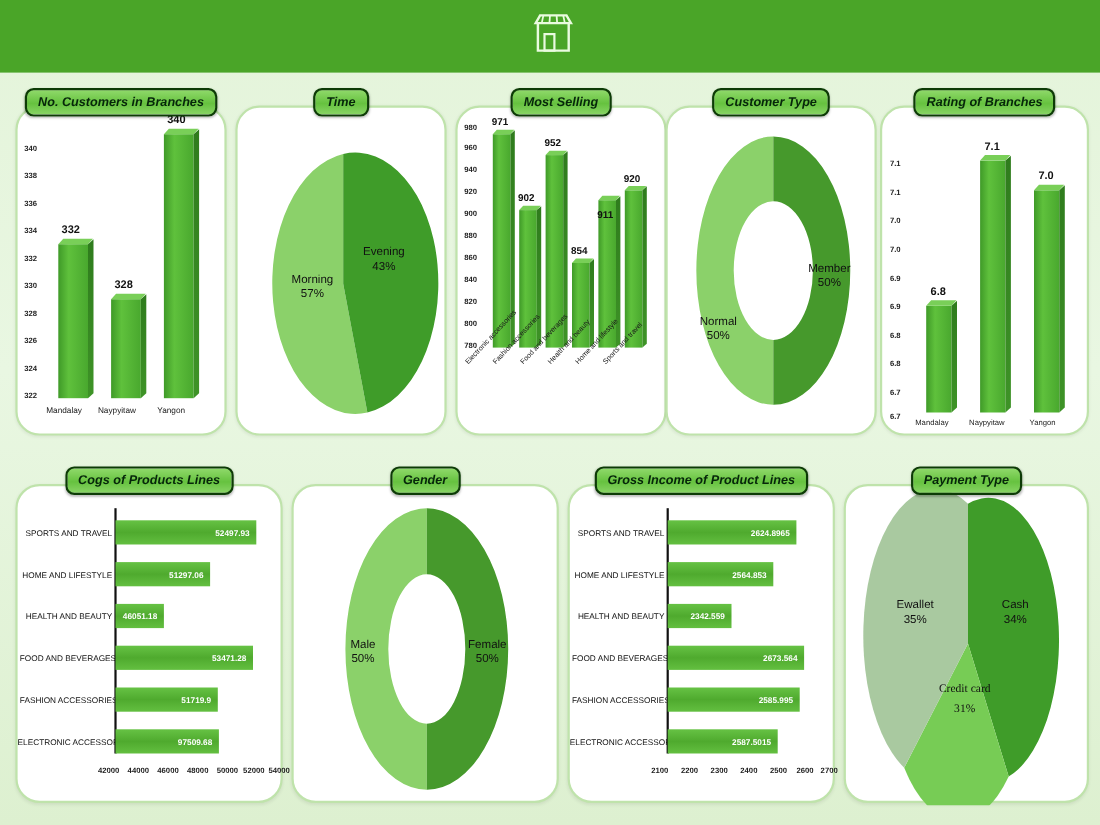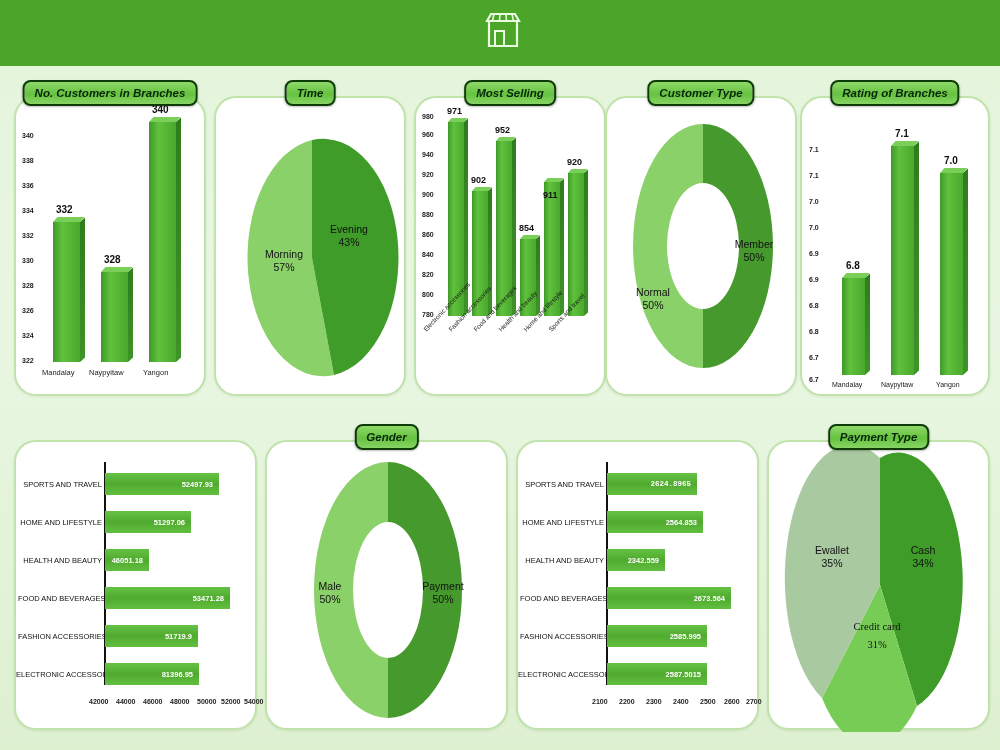--- a/index.html
+++ b/index.html
@@ -293,40 +293,41 @@
       </div>
       <div class="val-lbl" style="left:142px; top:57px;">7.0</div>
 
       <div class="cat-lbl" style="left:30px; top:283px; font-size:7px;">Mandalay</div>
       <div class="cat-lbl" style="left:79px; top:283px; font-size:7px;">Naypyitaw</div>
       <div class="cat-lbl" style="left:134px;top:283px; font-size:7px;">Yangon</div>
     </div>
   </div>
 
   <div class="panel" style="left:14px; top:440px; width:243px; height:290px;">
+    <div class="panel-title">Cogs of Products Lines</div>
     <div class="plot">
       <div class="vaxis-line" style="left:88px; top:20px; height:223px;"></div>
 
       <div class="hcat" style="left:2px; top:38px; width:84px;">SPORTS AND TRAVEL</div>
-      <div class="hbar" style="left:89px; top:31px; width:114px;">52497.93</div>
+      <div class="hbar" style="left:89px; top:31px; width:128px;">52497.93</div>
 
       <div class="hcat" style="left:2px; top:76px; width:84px;">HOME AND LIFESTYLE</div>
       <div class="hbar" style="left:89px; top:69px; width:86px;">51297.06</div>
 
       <div class="hcat" style="left:2px; top:114px; width:84px;">HEALTH AND BEAUTY</div>
       <div class="hbar" style="left:89px; top:107px; width:44px;">46051.18</div>
 
       <div class="hcat" style="left:2px; top:152px; width:84px;">FOOD AND BEVERAGES</div>
       <div class="hbar" style="left:89px; top:145px; width:125px;">53471.28</div>
 
       <div class="hcat" style="left:2px; top:190px; width:84px;">FASHION ACCESSORIES</div>
       <div class="hbar" style="left:89px; top:183px; width:93px;">51719.9</div>
 
       <div class="hcat" style="left:0px; top:228px; width:86px;">ELECTRONIC ACCESSORIES</div>
-      <div class="hbar" style="left:89px; top:221px; width:94px;">81396.95</div>
+      <div class="hbar" style="left:89px; top:221px; width:94px;">97509.68</div>
 
       <div class="axis-lbl" style="left:73px;  top:256px;">42000</div>
       <div class="axis-lbl" style="left:100px; top:256px;">44000</div>
       <div class="axis-lbl" style="left:127px; top:256px;">46000</div>
       <div class="axis-lbl" style="left:154px; top:256px;">48000</div>
       <div class="axis-lbl" style="left:181px; top:256px;">50000</div>
       <div class="axis-lbl" style="left:205px; top:256px;">52000</div>
       <div class="axis-lbl" style="left:228px; top:256px;">54000</div>
     </div>
   </div>
@@ -338,44 +339,45 @@
         <g transform="translate(121,148)">
           <path d="M 0 -128 A 74 128 0 0 0 0 128 L 0 68 A 35 68 0 0 1 0 -68 Z" fill="#8bd16a"></path>
           <path d="M 0 -128 A 74 128 0 0 1 0 128 L 0 68 A 35 68 0 0 0 0 -68 Z" fill="#46992c"></path>
         </g>
       </svg>
       <div class="pie-label" style="left:33px; top:138px; width:60px;">
         <span>Male</span><br>
         <span>50%</span>
       </div>
       <div class="pie-label" style="left:144px; top:138px; width:64px;">
-        <span>Payment</span><br>
+        <span>Female</span><br>
         <span>50%</span>
       </div>
     </div>
   </div>
 
   <div class="panel" style="left:516px; top:440px; width:243px; height:290px;">
+    <div class="panel-title">Gross Income of Product Lines</div>
     <div class="plot">
       <div class="vaxis-line" style="left:88px; top:20px; height:223px;"></div>
 
       <div class="hcat" style="left:2px; top:38px; width:84px;">SPORTS AND TRAVEL</div>
-      <div class="hbar" style="left:89px; top:31px; width:90px;font-family:Liberation Mono, monospace;">2624.8965</div>
+      <div class="hbar" style="left:89px; top:31px; width:117px;">2624.8965</div>
 
       <div class="hcat" style="left:2px; top:76px; width:84px;">HOME AND LIFESTYLE</div>
       <div class="hbar" style="left:89px; top:69px; width:96px;">2564.853</div>
 
       <div class="hcat" style="left:2px; top:114px; width:84px;">HEALTH AND BEAUTY</div>
       <div class="hbar" style="left:89px; top:107px; width:58px;">2342.559</div>
 
       <div class="hcat" style="left:2px; top:152px; width:84px;">FOOD AND BEVERAGES</div>
       <div class="hbar" style="left:89px; top:145px; width:124px;">2673.564</div>
 
       <div class="hcat" style="left:2px; top:190px; width:84px;">FASHION ACCESSORIES</div>
-      <div class="hbar" style="left:89px; top:183px; width:100px;">2585.995</div>
+      <div class="hbar" style="left:89px; top:183px; width:120px;">2585.995</div>
 
       <div class="hcat" style="left:0px; top:228px; width:86px;">ELECTRONIC ACCESSORIES</div>
       <div class="hbar" style="left:89px; top:221px; width:100px;">2587.5015</div>
 
       <div class="axis-lbl" style="left:74px;  top:256px;">2100</div>
       <div class="axis-lbl" style="left:101px; top:256px;">2200</div>
       <div class="axis-lbl" style="left:128px; top:256px;">2300</div>
       <div class="axis-lbl" style="left:155px; top:256px;">2400</div>
       <div class="axis-lbl" style="left:182px; top:256px;">2500</div>
       <div class="axis-lbl" style="left:206px; top:256px;">2600</div>

